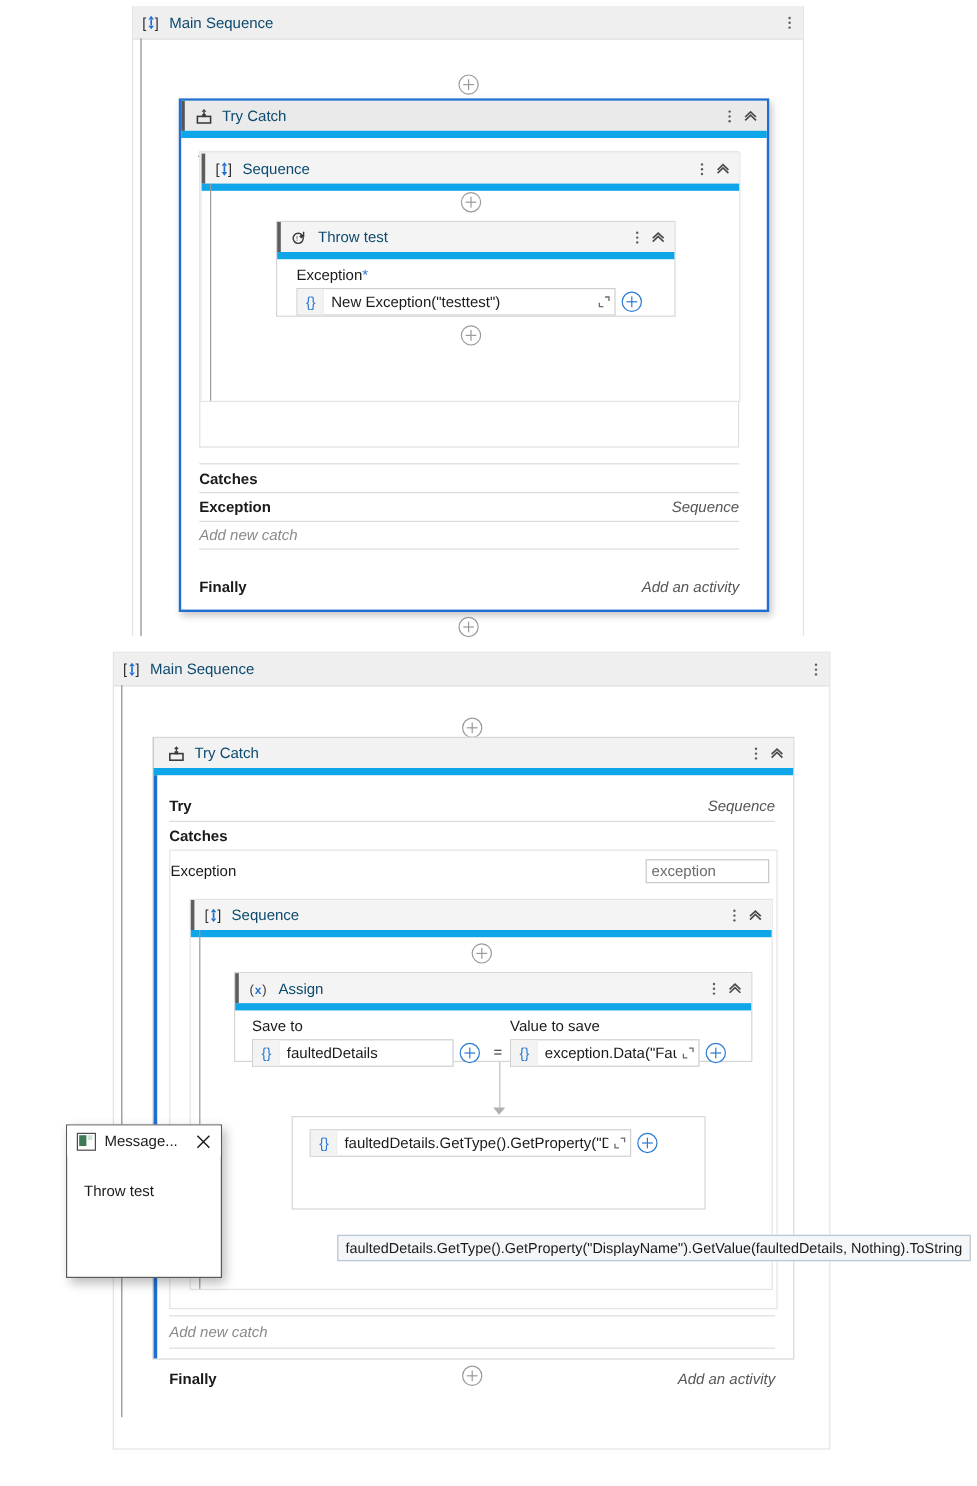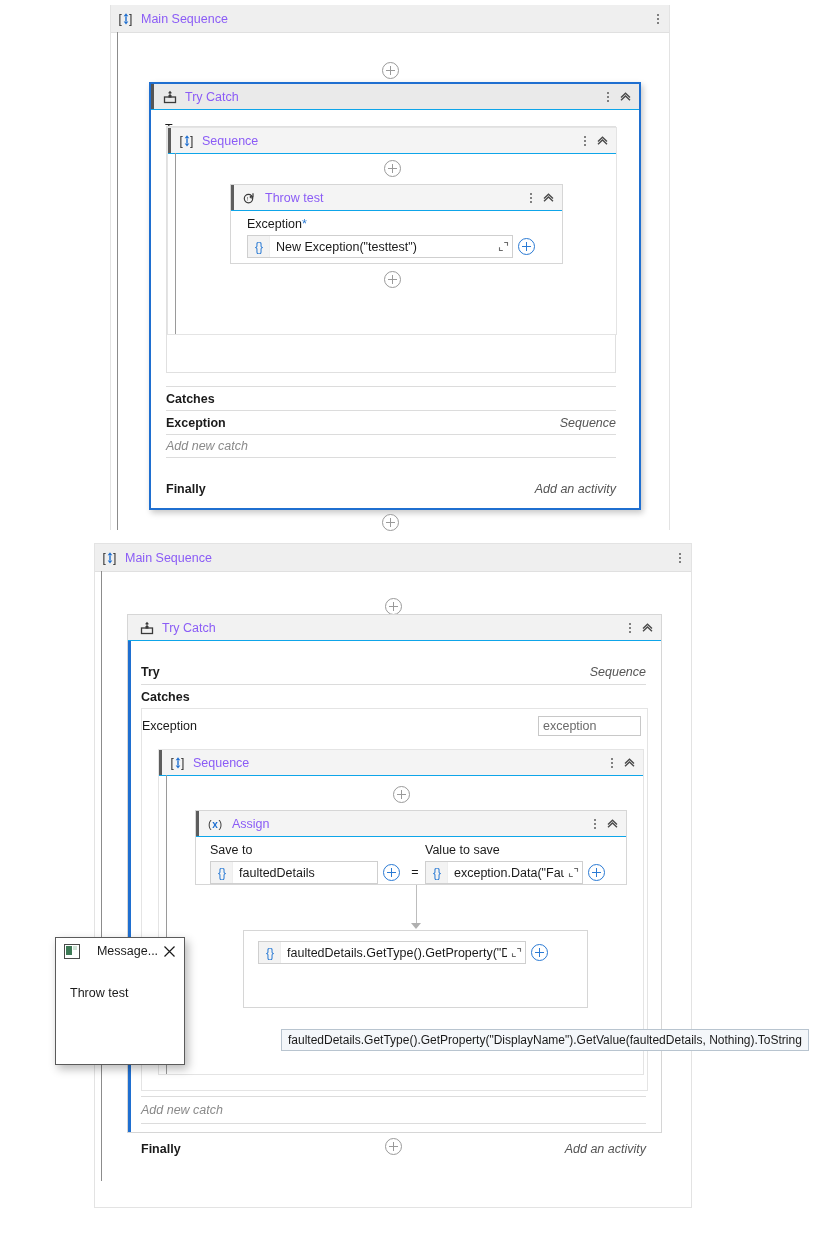--- a/index.html
+++ b/index.html
@@ -10,25 +10,25 @@
     -webkit-font-smoothing:antialiased;
   }
   .panel{position:absolute;background:#ffffff;}
 
   
   .canvas{background:#ffffff;border:1px solid #e3e3e3;box-sizing:border-box;}
   .act{box-sizing:border-box;background:#ffffff;border:1px solid #d6d6d6;position:relative;}
   .act.selected{border:2px solid #1f6fd0;box-shadow:2px 3px 6px rgba(0,0,0,.22);}
   .act-head{
     display:flex;align-items:center;height:25px;
-    background:#eaeaea;border-bottom:1px solid #0ea5e9;
+    background:#eaeaea;border-bottom:6px solid #0ea5e9;
     padding:0 4px 0 8px;position:relative;
   }
   .act-head.white{background:#f6f6f6;}
-  .act-head .ttl{font-size:12.5px;color:#8b5cf6;margin-left:8px;white-space:nowrap;}
+  .act-head .ttl{font-size:12.5px;color:#0c4a6e;margin-left:8px;white-space:nowrap;}
   .act-head .sp{flex:1;}
   .accent{position:absolute;left:0;top:0;bottom:0;width:3px;background:#1f6fd0;}
 
   
   .kebab{width:14px;height:16px;display:flex;flex-direction:column;justify-content:center;
          align-items:center;gap:2px;cursor:pointer;}
   .kebab i{width:2px;height:2px;background:#5b5b5b;border-radius:50%;display:block;}
   
   .chev{width:20px;height:18px;display:flex;align-items:center;justify-content:center;cursor:pointer;}
   .chev svg{display:block;}
@@ -77,21 +77,21 @@
              display:flex;align-items:center;}
 
   
   .tooltip{position:absolute;background:#f4f7fa;border:1px solid #b8c4cf;
            font-size:12px;color:#1a1a1a;padding:3px 6px;white-space:nowrap;}
 
   
   .dlg{position:absolute;background:#fff;border:1px solid #5b5b5b;
        box-shadow:3px 4px 9px rgba(0,0,0,.28);box-sizing:border-box;}
   .dlg-title{display:flex;align-items:center;height:26px;padding:0 4px 0 8px;background:#fff;}
-  .dlg-title .t{font-size:12.5px;color:#1a1a1a;margin-left:17px;}
+  .dlg-title .t{font-size:12.5px;color:#1a1a1a;margin-left:7px;}
   .dlg-title .sp{flex:1;}
   .dlg-x{width:22px;height:22px;display:flex;align-items:center;justify-content:center;cursor:pointer;}
   .dlg-body{padding:22px 0 0 14px;font-size:12.5px;color:#1a1a1a;height:60px;box-sizing:border-box;}
   .dlg-foot{background:#f0f0f0;border-top:1px solid #e2e2e2;height:38px;
             display:flex;align-items:center;justify-content:center;}
   .okbtn{width:78px;height:21px;border:1px solid #8a8a8a;background:#f0f0f0;
          font-size:12.5px;color:#1a1a1a;display:flex;align-items:center;justify-content:center;
          cursor:pointer;font-family:"Liberation Sans",sans-serif;}
   .msgicon{width:14px;height:13px;border:1px solid #4a4a4a;background:#fff;position:relative;}
   .msgicon:before{content:"";position:absolute;left:1px;top:1px;width:6px;height:9px;background:#3d7a56;}

